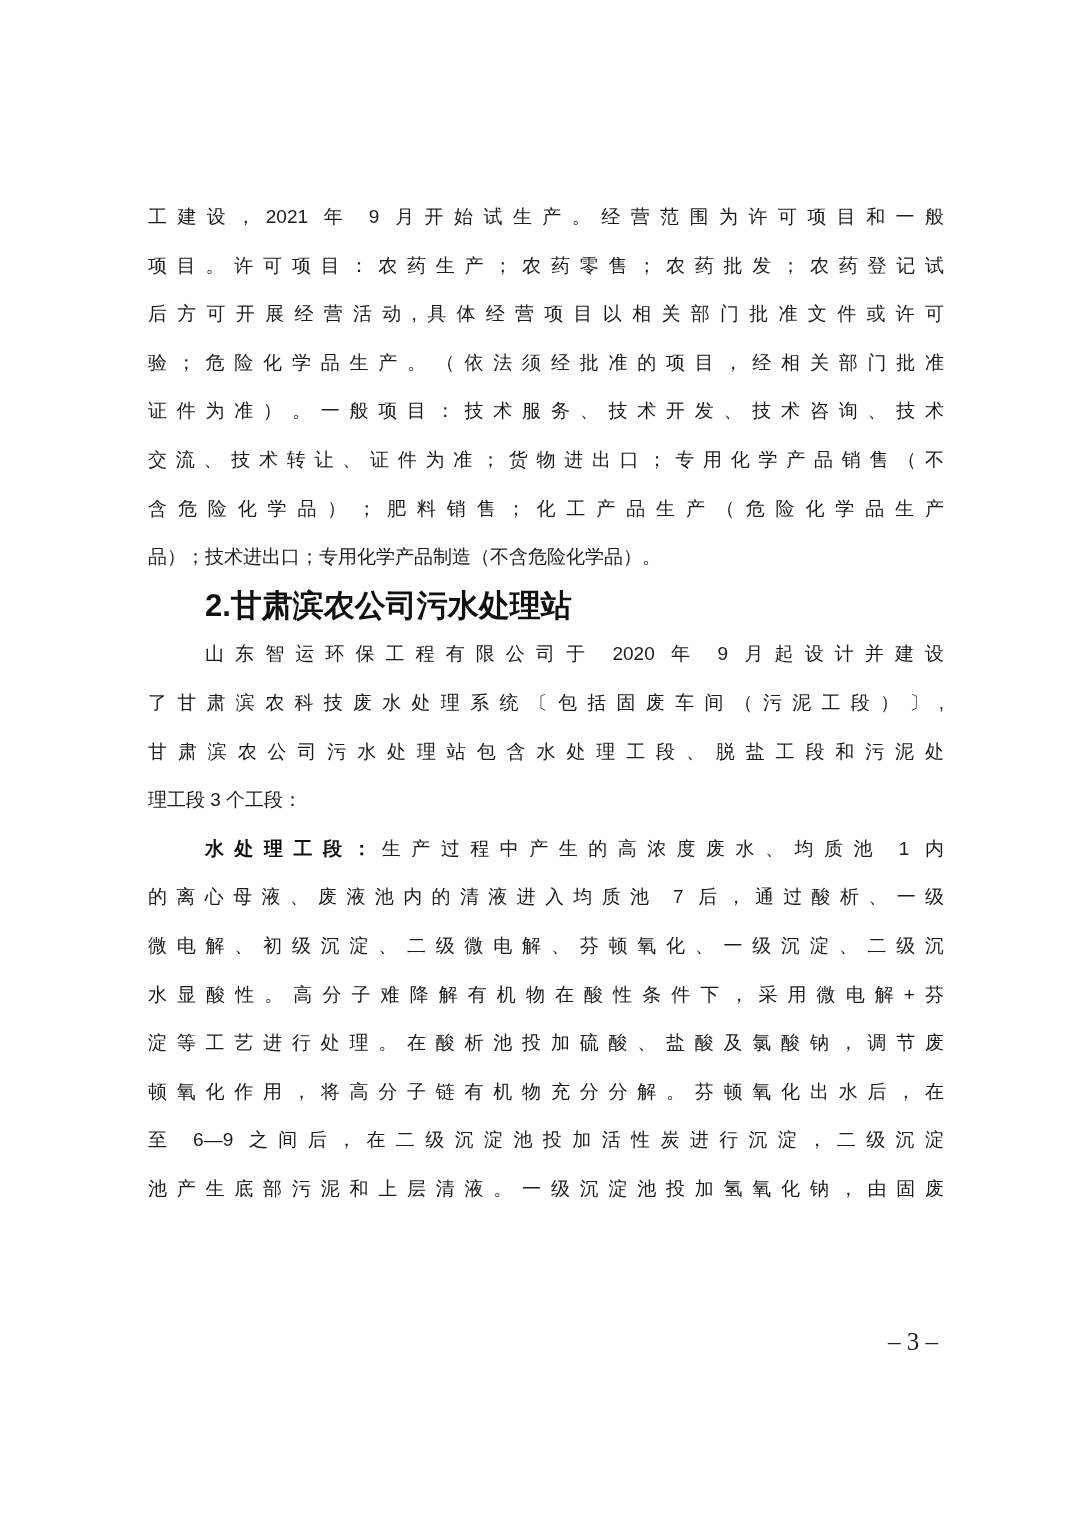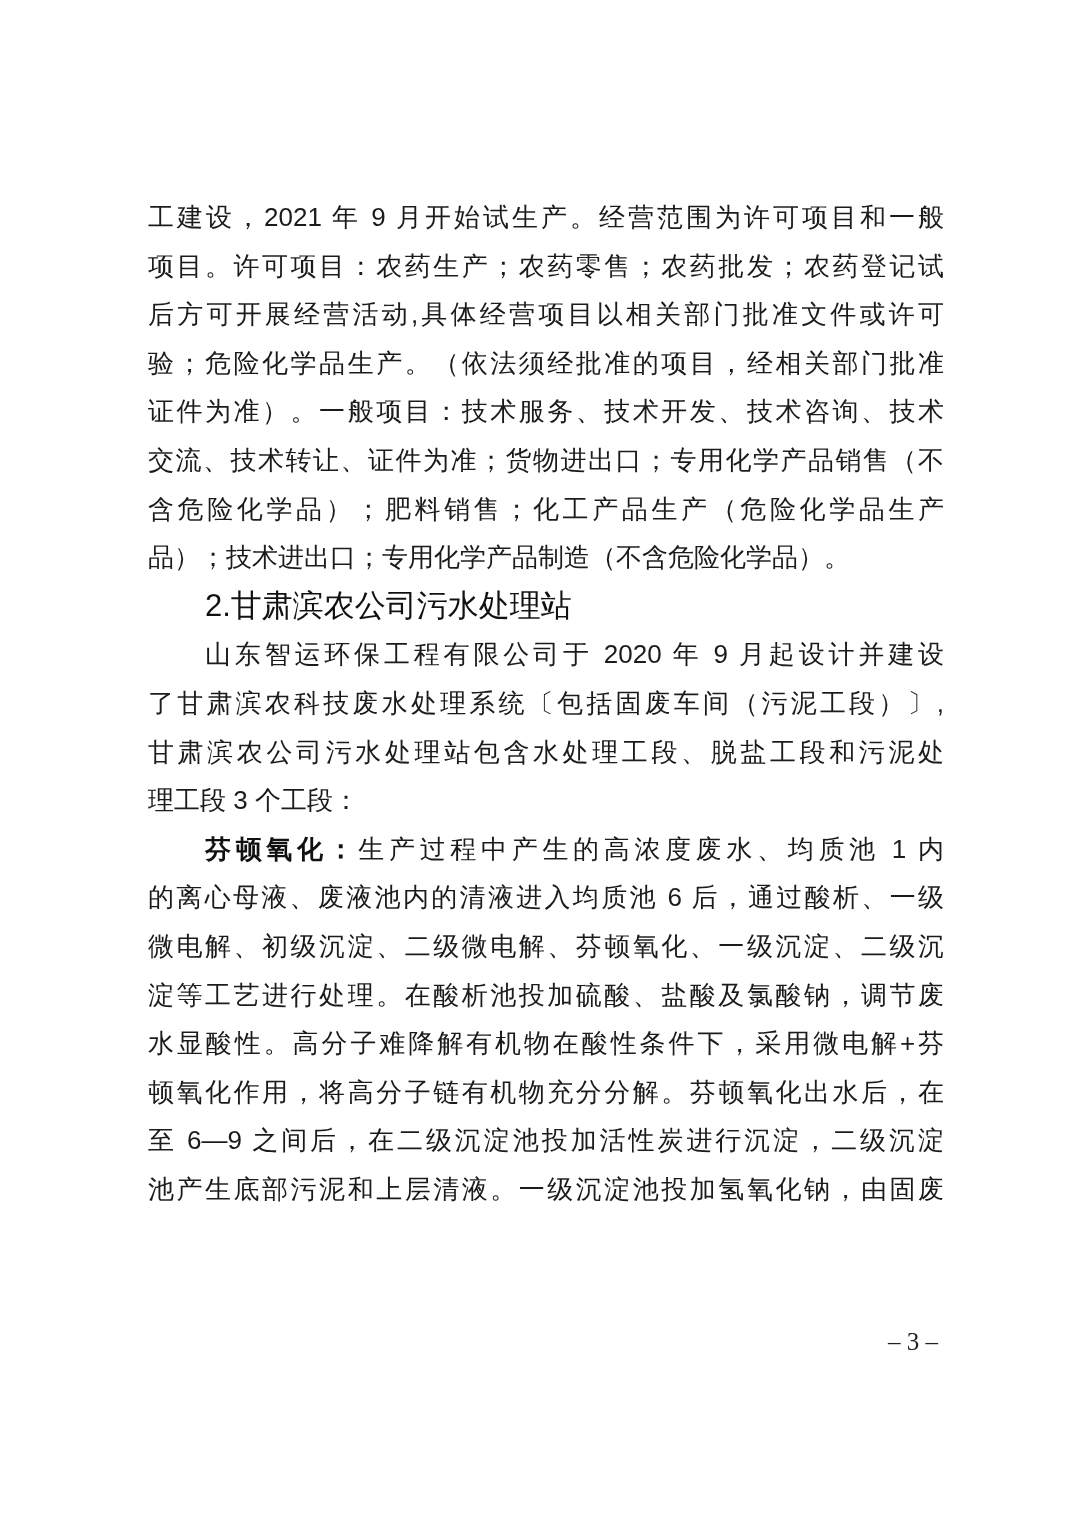--- a/index.html
+++ b/index.html
@@ -14,32 +14,32 @@
   }
   .content {
     position: absolute;
     left: 148px;
     top: 193px;
     width: 796px;
   }
   .line {
     margin: 0;
     padding: 0;
-    font-size: 26px;
+    font-size: 19px;
     line-height: 48.6px;
     height: 48.6px;
     text-align: justify;
     text-align-last: left;
     overflow: hidden;
   }
   .line.fill { text-align-last: justify; }
   .line.indent { text-indent: 57px; }
   .line.heading {
     font-size: 31px;
-    font-weight: 400;
+    font-weight: 700;
     color: #111111;
     text-align: left;
     text-align-last: left;
   }
   .b { font-weight: 700; color: #111111; }
   .footer {
     position: absolute;
     left: 148px;
     top: 1324px;
     width: 790px;
@@ -61,25 +61,25 @@
     <p class="line fill">验；危险化学品生产。（依法须经批准的项目，经相关部门批准</p>
     <p class="line fill">证件为准）。一般项目：技术服务、技术开发、技术咨询、技术</p>
     <p class="line fill">交流、技术转让、证件为准；货物进出口；专用化学产品销售（不</p>
     <p class="line fill">含危险化学品）；肥料销售；化工产品生产（危险化学品生产</p>
     <p class="line">品）；技术进出口；专用化学产品制造（不含危险化学品）。</p>
     <p class="line heading indent">2.甘肃滨农公司污水处理站</p>
     <p class="line fill indent">山东智运环保工程有限公司于 2020 年 9 月起设计并建设</p>
     <p class="line fill">了甘肃滨农科技废水处理系统〔包括固废车间（污泥工段）〕,</p>
     <p class="line fill">甘肃滨农公司污水处理站包含水处理工段、脱盐工段和污泥处</p>
     <p class="line">理工段 3 个工段：</p>
-    <p class="line fill indent"><span class="b">芬顿氧化：</span><span>生产过程中产生的高浓度废水、均质池 1 内</span></p>
-    <p class="line fill">的离心母液、废液池内的清液进入均质池 6 后，通过酸析、一级</p>
+    <p class="line fill indent"><span class="b">水处理工段：</span><span>生产过程中产生的高浓度废水、均质池 1 内</span></p>
+    <p class="line fill">的离心母液、废液池内的清液进入均质池 7 后，通过酸析、一级</p>
     <p class="line fill">微电解、初级沉淀、二级微电解、芬顿氧化、一级沉淀、二级沉</p>
+    <p class="line fill">水显酸性。高分子难降解有机物在酸性条件下，采用微电解+芬</p>
     <p class="line fill">淀等工艺进行处理。在酸析池投加硫酸、盐酸及氯酸钠，调节废</p>
-    <p class="line fill">水显酸性。高分子难降解有机物在酸性条件下，采用微电解+芬</p>
     <p class="line fill">顿氧化作用，将高分子链有机物充分分解。芬顿氧化出水后，在</p>
     <p class="line fill">至 6—9 之间后，在二级沉淀池投加活性炭进行沉淀，二级沉淀</p>
     <p class="line fill">池产生底部污泥和上层清液。一级沉淀池投加氢氧化钠，由固废</p>
   </main>
 
   <footer class="footer">
     <span>– 3 –</span>
   </footer>
 </div>
 

